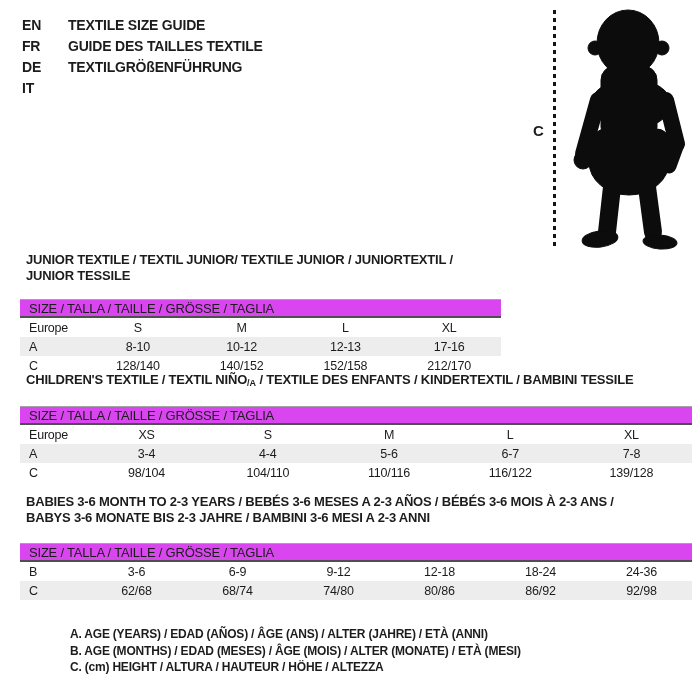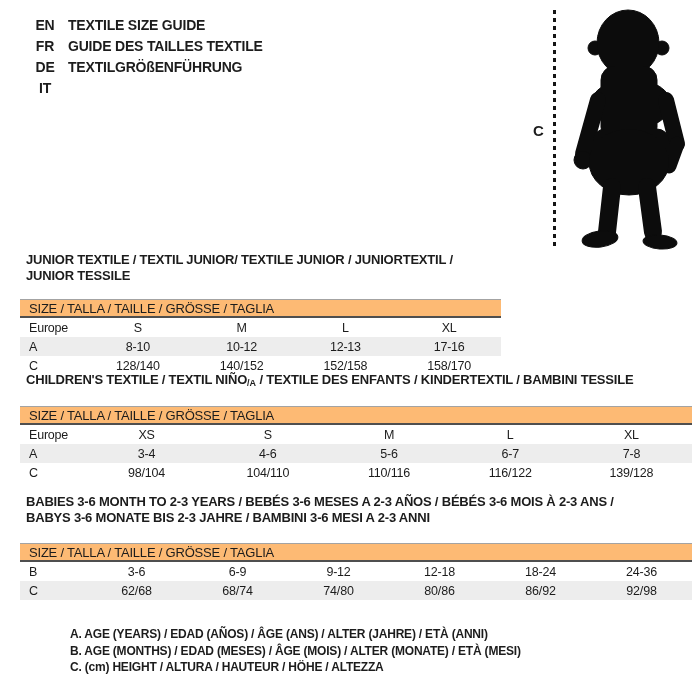--- a/index.html
+++ b/index.html
@@ -5,38 +5,38 @@
   html,body{margin:0;padding:0;}
   body{
     width:700px;height:700px;position:relative;overflow:hidden;
     background:#ffffff;color:#1c1c1c;
     font-family:"Liberation Sans","DejaVu Sans",sans-serif;
     letter-spacing:-0.2px;
   }
   
   .langs{position:absolute;top:14px;left:22px;}
   .lang-row{display:flex;height:21px;align-items:center;font-weight:bold;font-size:14px;}
-  .lang-code{width:46px;text-align:center;}
+  .lang-code{width:46px;}
   
   .figure{position:absolute;left:525px;top:4px;width:175px;height:250px;}
   .dash-line{
     position:absolute;left:28px;top:6px;width:3px;height:238px;
     background:repeating-linear-gradient(to bottom,#141414 0 4px,transparent 4px 8px);
   }
   .c-label{position:absolute;left:8px;top:118px;font-weight:bold;font-size:15px;}
   .figure svg{position:absolute;left:42px;top:0;}
   
   .size-table{position:absolute;left:20px;}
   .t1{top:252px;width:481px;}
   .t2{top:372px;width:672px;}
   .t3{top:494px;width:672px;}
   .tbl-title{font-weight:bold;font-size:13px;line-height:16px;margin:0 0 0 6px;}
   .band{
     box-sizing:border-box;height:19px;margin-top:15px;
-    background:#fdba74;border-top:1px solid #a3a3a3;border-bottom:2px solid #4f4f4f;
+    background:#d946ef;border-top:1px solid #a3a3a3;border-bottom:2px solid #4f4f4f;
     padding-left:9px;font-size:13px;line-height:15px;display:flex;align-items:center;
   }
   .t3 .band{margin-top:17px;}
   .trow{display:flex;height:19px;align-items:center;font-size:12.5px;}
   .trow .label{width:66px;padding-left:9px;box-sizing:border-box;}
   .trow .cell{flex:1;text-align:center;}
   .trow.shade{background:#ededed;}
   sub.t-sub{font-size:9px;vertical-align:-2px;letter-spacing:0;}
   
   .footnotes{position:absolute;left:22px;top:626px;}
@@ -110,39 +110,39 @@
     <span class="cell">8-10</span>
     <span class="cell">10-12</span>
     <span class="cell">12-13</span>
     <span class="cell">17-16</span>
   </div>
   <div class="trow">
     <span class="label">C</span>
     <span class="cell">128/140</span>
     <span class="cell">140/152</span>
     <span class="cell">152/158</span>
-    <span class="cell">158/170</span>
+    <span class="cell">212/170</span>
   </div>
 </div>
 
 <div class="size-table t2">
   <div class="tbl-title"><span>CHILDREN'S TEXTILE / TEXTIL NIÑO</span><sub class="t-sub">/A</sub><span> / TEXTILE DES ENFANTS / KINDERTEXTIL / BAMBINI TESSILE</span></div>
   <div class="band">SIZE / TALLA / TAILLE / GRÖSSE / TAGLIA</div>
   <div class="trow">
     <span class="label">Europe</span>
     <span class="cell">XS</span>
     <span class="cell">S</span>
     <span class="cell">M</span>
     <span class="cell">L</span>
     <span class="cell">XL</span>
   </div>
   <div class="trow shade">
     <span class="label">A</span>
     <span class="cell">3-4</span>
-    <span class="cell">4-6</span>
+    <span class="cell">4-4</span>
     <span class="cell">5-6</span>
     <span class="cell">6-7</span>
     <span class="cell">7-8</span>
   </div>
   <div class="trow">
     <span class="label">C</span>
     <span class="cell">98/104</span>
     <span class="cell">104/110</span>
     <span class="cell">110/116</span>
     <span class="cell">116/122</span>

